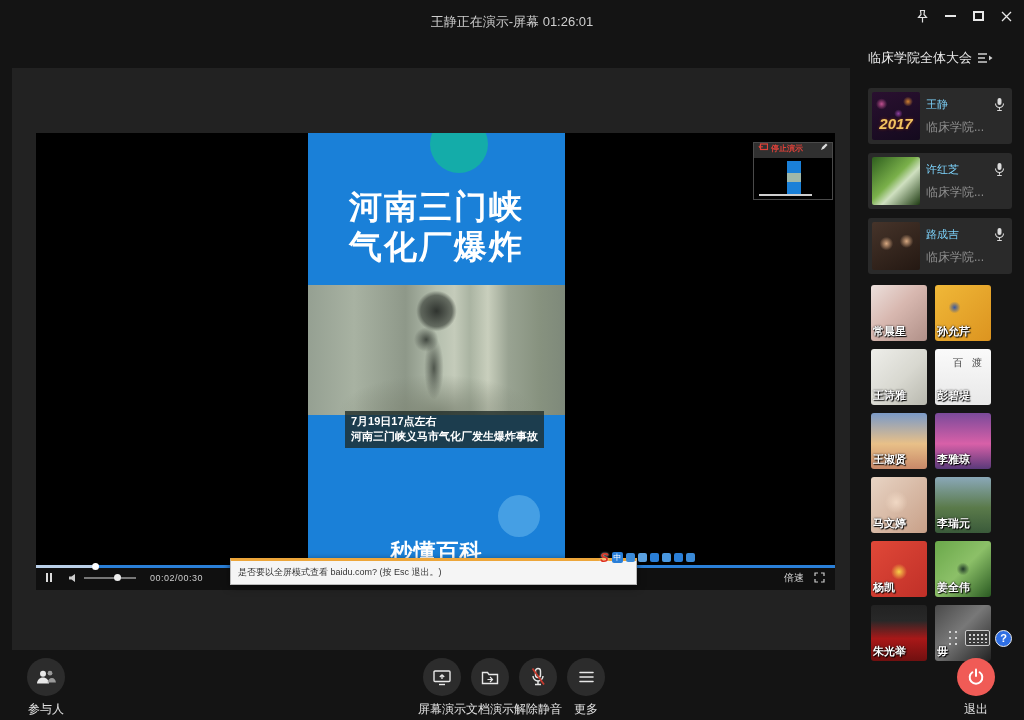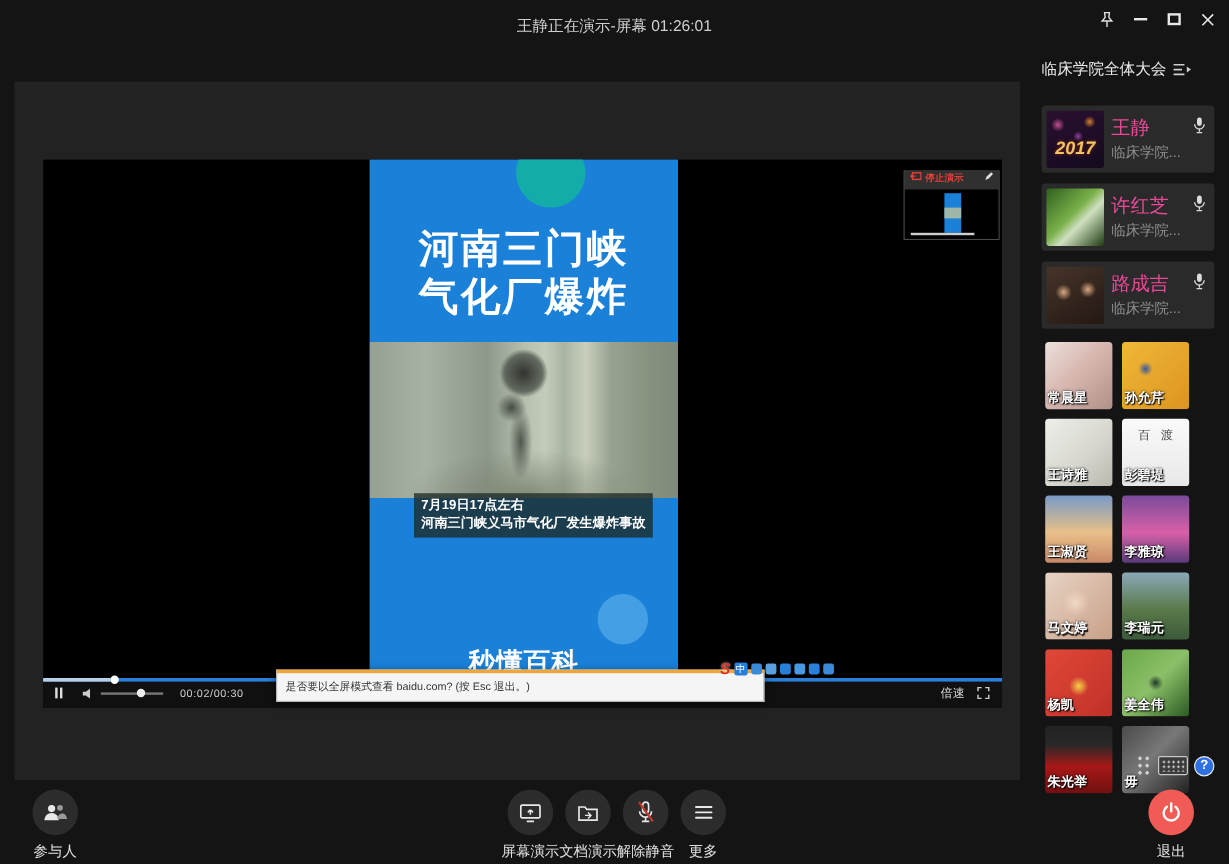--- a/index.html
+++ b/index.html
@@ -70,36 +70,36 @@
   .pip-mini-band { position:absolute; left:0; top:12px; width:100%; height:9px; background:#9fb7a8; }
   .pip-progress { position:absolute; left:5px; bottom:3px; width:68%; height:2px; background:#cfcfcf; }
 
   
   .sidebar { position:absolute; left:862px; top:40px; width:162px; height:622px; }
   .sb-head { position:absolute; top:9px; left:6px; width:152px; display:flex; align-items:center; }
   .sb-title { color:#eaeaea; font-size:13px; white-space:nowrap; }
   .sb-icon { margin-left:5px; display:flex; cursor:pointer; }
   .feat { position:absolute; left:6px; width:144px; height:56px; background:#2a2a2a; border-radius:3px; cursor:pointer; }
   .feat .avatar { position:absolute; left:4px; top:4px; width:48px; height:48px; border-radius:2px; overflow:hidden; }
-  .feat .name { position:absolute; left:58px; top:9px; color:#ec4899; font-size:16px; white-space:nowrap; }
+  .feat .name { position:absolute; left:58px; top:9px; color:#7dd3fc; font-size:11px; white-space:nowrap; }
   .feat .org { position:absolute; left:58px; top:31px; color:#8e8e8e; font-size:12px; white-space:nowrap; }
   .feat .mic { position:absolute; right:7px; top:9px; display:flex; }
   .tile { position:absolute; width:56px; height:56px; border-radius:3px; overflow:hidden; background:#2a2a2a; cursor:pointer; }
   .tname { position:absolute; left:2px; right:0; bottom:2px; color:#fff; font-size:11px; font-weight:bold; text-shadow:0 0 2px #000,1px 1px 1px #000; white-space:nowrap; }
 
   
   .av-f0 { background:radial-gradient(circle 8px at 20% 25%,#c05090,transparent 70%),radial-gradient(circle 7px at 75% 20%,#d08030,transparent 70%),radial-gradient(circle 6px at 55% 45%,#9040a0,transparent 70%),linear-gradient(160deg,#2a1030,#140a1e); position:relative; }
   .av-label-2017 { position:absolute; left:0; right:0; bottom:8px; text-align:center; color:#f2c462; font-size:15px; font-weight:bold; font-style:italic; text-shadow:0 0 3px #803010; }
   .av-f1 { background:linear-gradient(135deg,#2e5e1e 0%,#7ab04a 45%,#cfe0c0 60%,#1e3a12 100%); }
   .av-f2 { background:radial-gradient(circle 9px at 30% 45%,#d8a880,transparent 75%),radial-gradient(circle 9px at 72% 40%,#d8a880,transparent 75%),linear-gradient(150deg,#46342a 0%,#241812 100%); }
   .av-g0 { background:linear-gradient(135deg,#ece0dc 0%,#d8b8b0 45%,#b09088 100%); }
   .av-g1 { background:radial-gradient(circle 8px at 35% 40%,#3858a0,transparent 75%),linear-gradient(135deg,#f0b838,#dc9420); }
   .av-g2 { background:linear-gradient(135deg,#eeeeea 0%,#d8d8d0 55%,#b8b8ae 100%); }
   .av-g3 { background:linear-gradient(180deg,#fafafa 0%,#e8e8e8 100%); position:relative; }
-  .av-label-baidu { position:absolute; top:7px; left:0; right:0; text-align:center; color:#444; font-size:10px; letter-spacing:9px; text-indent:9px; }
+  .av-label-baidu { position:absolute; top:7px; left:0; right:0; text-align:right; color:#444; font-size:10px; letter-spacing:9px; text-indent:9px; }
   .av-g4 { background:linear-gradient(180deg,#7a9ac8 0%,#e8c088 55%,#c88868 100%); }
   .av-g5 { background:linear-gradient(180deg,#7a4a9a 0%,#d860a8 55%,#5a3a7a 100%); }
   .av-g6 { background:radial-gradient(circle 14px at 45% 45%,#f0d8c4,transparent 80%),linear-gradient(135deg,#e8d4c4,#c8a088); }
   .av-g7 { background:linear-gradient(180deg,#8aa8b8 0%,#5a7a4a 55%,#3a5a3a 100%); }
   .av-g8 { background:radial-gradient(circle 10px at 50% 55%,#f8d048,transparent 80%),linear-gradient(135deg,#e04838,#c03028); }
   .av-g9 { background:radial-gradient(circle 8px at 50% 50%,#203828,transparent 80%),linear-gradient(135deg,#6aa84a 0%,#8cc068 50%,#2a5a22 100%); }
   .av-g10 { background:linear-gradient(180deg,#222 0%,#282828 28%,#a81818 60%,#701010 100%); }
   .av-g11 { background:linear-gradient(135deg,#4a4a4a 0%,#787878 45%,#222 100%); }
 
   

